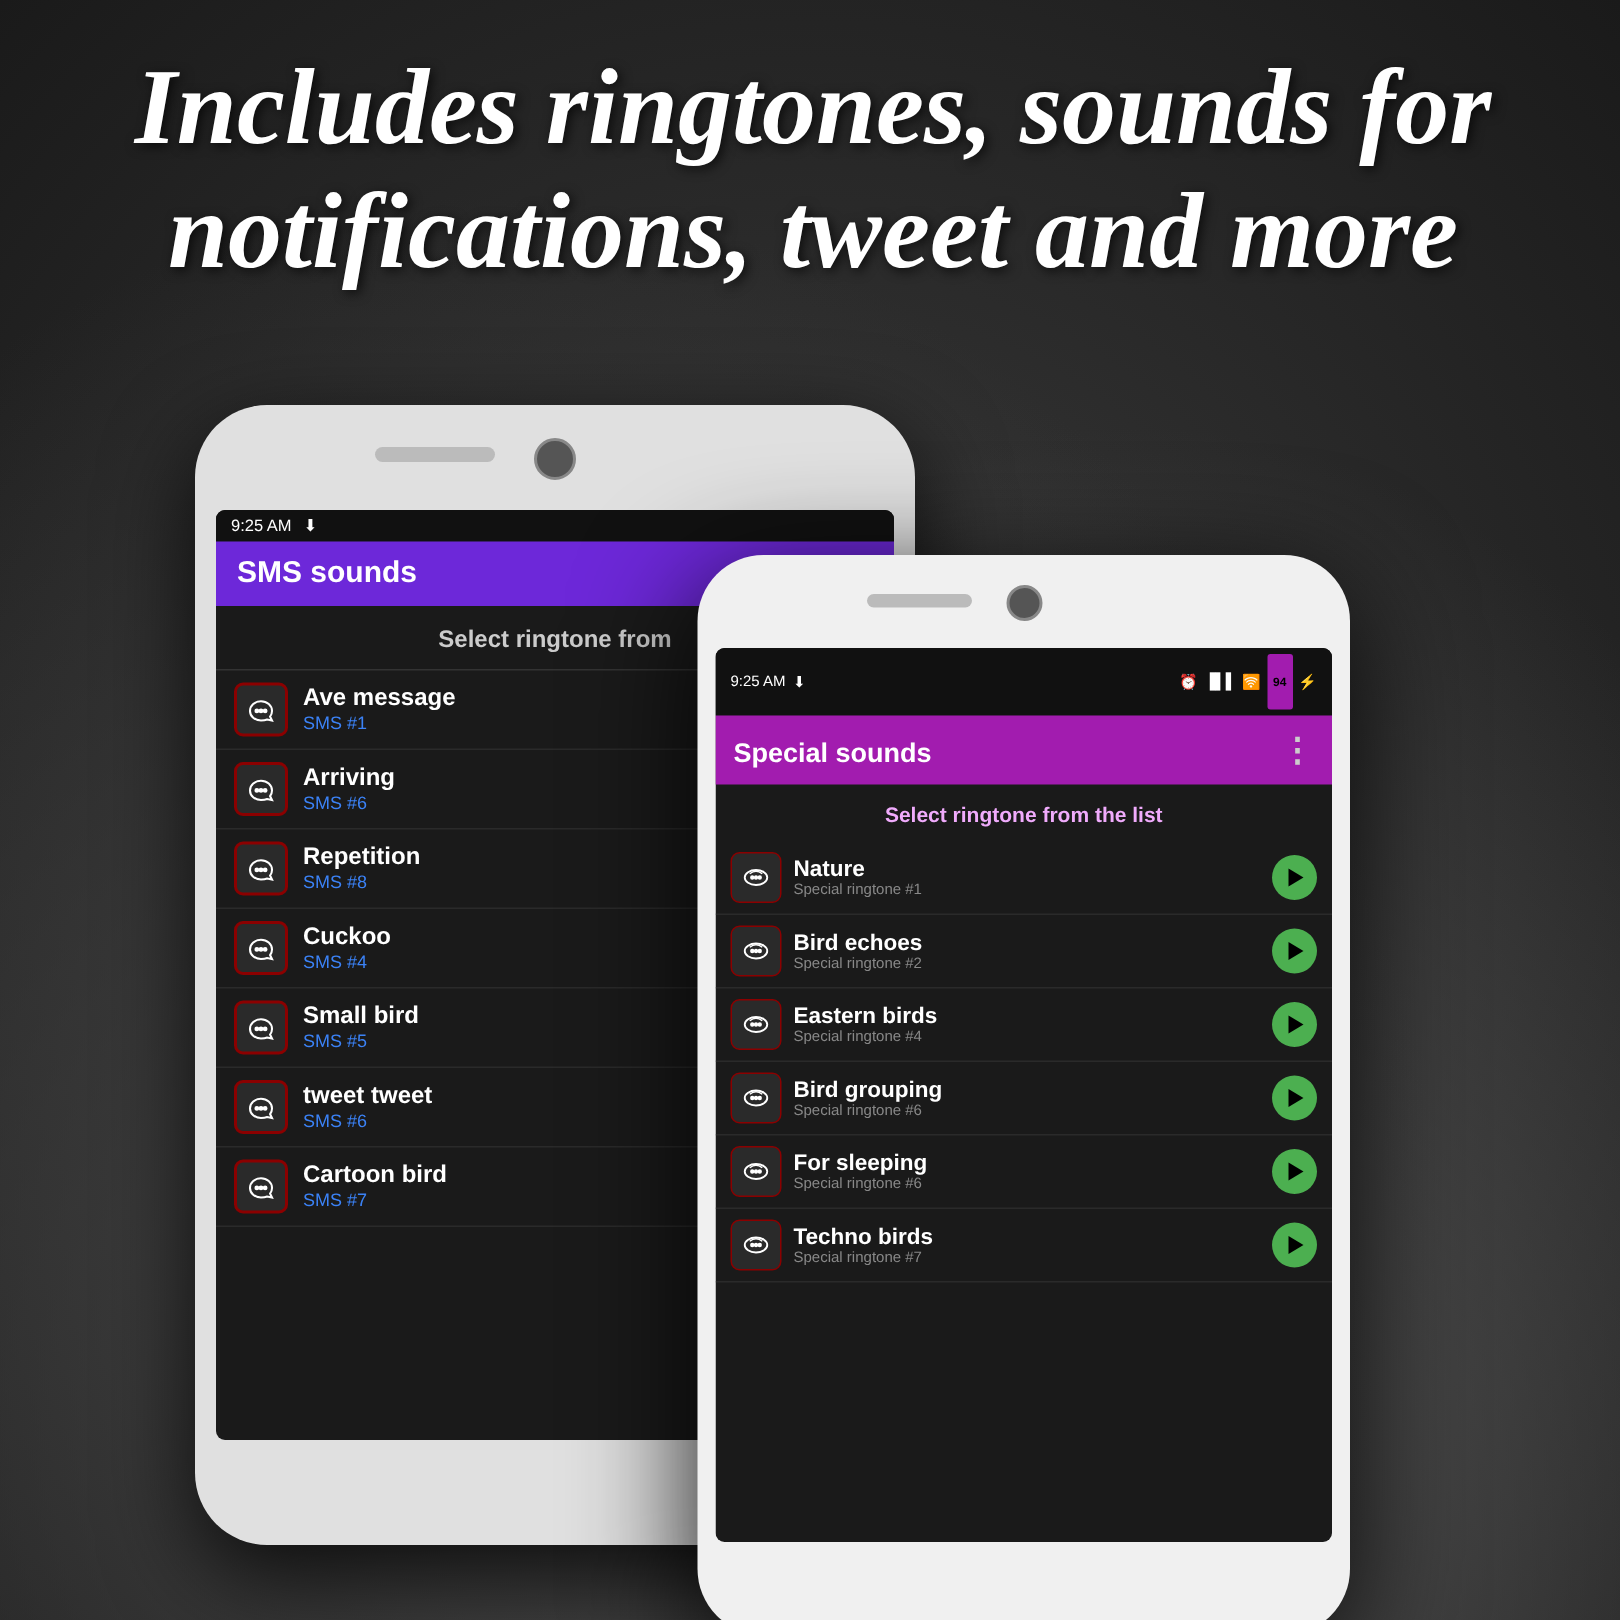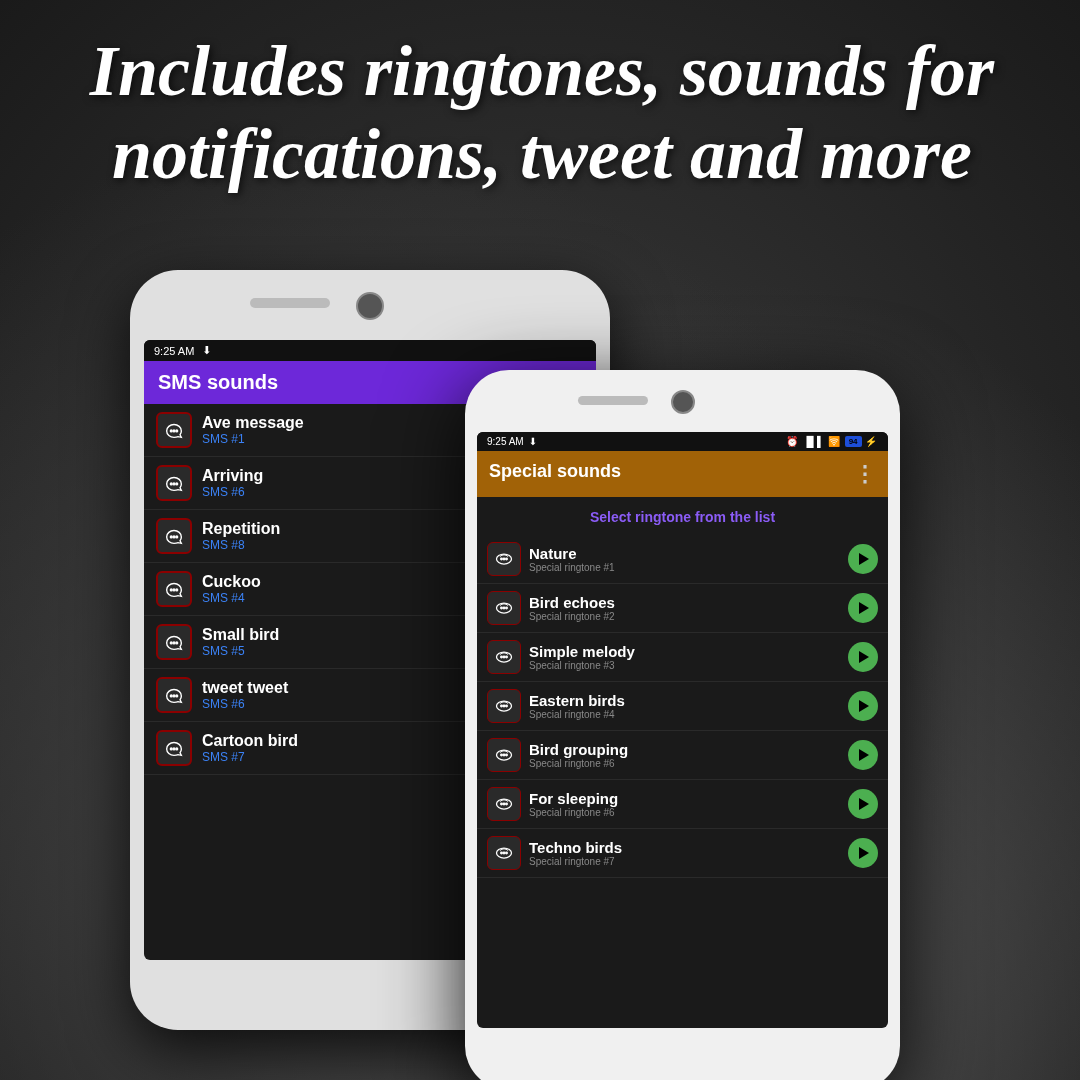--- a/index.html
+++ b/index.html
@@ -225,45 +225,45 @@
       font-size: 10px;
       color: #fff;
     }
 
     .special-status-left { display: flex; gap: 5px; align-items: center; }
     .special-status-right { display: flex; gap: 4px; align-items: center; }
 
     .battery-indicator {
       display: inline-flex;
       align-items: center;
-      background: #1d4ed8;
+      background: #a21caf;
       color: #000;
       font-size: 8px;
       font-weight: bold;
-      padding: 1px 4px;
+      padding: 14px 4px;
       border-radius: 2px;
     }
 
     .special-title-bar {
-      background: #a16207;
+      background: #a21caf;
       padding: 10px 12px;
       display: flex;
-      align-items: flex-start;
+      align-items: flex-end;
       justify-content: space-between;
       font-size: 18px;
       font-weight: bold;
       color: white;
     }
 
     .three-dots { font-size: 22px; color: #ccc; }
 
     .special-subtitle {
       padding: 12px 10px 10px;
       font-size: 14px;
-      color: #8b5cf6;
+      color: #f0abfc;
       text-align: center;
       font-weight: bold;
     }
 
     .special-list {
       flex: 1;
       overflow: hidden;
     }
 
     .special-item {
@@ -339,20 +339,23 @@
   <div class="camera"></div>
   <div class="speaker"></div>
   <div class="screen">
     <div class="sms-screen">
       <div class="sms-status-bar">
         <span>9:25 AM</span>
         <span>⬇</span>
       </div>
       <div class="sms-title-bar">
         <span>SMS sounds</span>
+      </div>
+      <div class="sms-subtitle">
+        <span>Select ringtone from</span>
       </div>
       <div class="sms-list" id="sms-list">
           <div class="sms-item">
       <div class="sms-icon">
         <svg width="22" height="22" viewBox="0 0 24 24" fill="none" stroke="#fff" stroke-width="1.5">
           <path d="M12 20c-4.4 0-8-3.1-8-7s3.6-7 8-7 8 3.1 8 7c0 1.5-.5 2.9-1.4 4.1L20 20l-3.5-.7c-1.3.5-2.9.7-4.5.7z"></path>
           <circle cx="9" cy="13" r="1" fill="#fff"></circle>
           <circle cx="12" cy="13" r="1" fill="#fff"></circle>
           <circle cx="15" cy="13" r="1" fill="#fff"></circle>
         </svg>
@@ -515,84 +518,68 @@
       <div class="special-icon">
         <svg width="20" height="20" viewBox="0 0 24 24" fill="none" stroke="#fff" stroke-width="1.5">
           <ellipse cx="12" cy="12" rx="9" ry="6"></ellipse>
           <path d="M7 9 Q12 5 17 9" stroke="#fff" stroke-width="1.2" fill="none"></path>
           <circle cx="9" cy="12" r="1" fill="#fff"></circle>
           <circle cx="12" cy="12" r="1" fill="#fff"></circle>
           <circle cx="15" cy="12" r="1" fill="#fff"></circle>
         </svg>
       </div>
       <div class="special-item-text">
-        <div class="name">Simple melody</div>
-        <div class="sub">Special ringtone #3</div>
+        <div class="name">Eastern birds</div>
+        <div class="sub">Special ringtone #4</div>
       </div>
       <div class="play-btn"></div>
     </div>
           <div class="special-item">
       <div class="special-icon">
         <svg width="20" height="20" viewBox="0 0 24 24" fill="none" stroke="#fff" stroke-width="1.5">
           <ellipse cx="12" cy="12" rx="9" ry="6"></ellipse>
           <path d="M7 9 Q12 5 17 9" stroke="#fff" stroke-width="1.2" fill="none"></path>
           <circle cx="9" cy="12" r="1" fill="#fff"></circle>
           <circle cx="12" cy="12" r="1" fill="#fff"></circle>
           <circle cx="15" cy="12" r="1" fill="#fff"></circle>
         </svg>
       </div>
       <div class="special-item-text">
-        <div class="name">Eastern birds</div>
-        <div class="sub">Special ringtone #4</div>
+        <div class="name">Bird grouping</div>
+        <div class="sub">Special ringtone #6</div>
       </div>
       <div class="play-btn"></div>
     </div>
           <div class="special-item">
       <div class="special-icon">
         <svg width="20" height="20" viewBox="0 0 24 24" fill="none" stroke="#fff" stroke-width="1.5">
           <ellipse cx="12" cy="12" rx="9" ry="6"></ellipse>
           <path d="M7 9 Q12 5 17 9" stroke="#fff" stroke-width="1.2" fill="none"></path>
           <circle cx="9" cy="12" r="1" fill="#fff"></circle>
           <circle cx="12" cy="12" r="1" fill="#fff"></circle>
           <circle cx="15" cy="12" r="1" fill="#fff"></circle>
         </svg>
       </div>
       <div class="special-item-text">
-        <div class="name">Bird grouping</div>
+        <div class="name">For sleeping</div>
         <div class="sub">Special ringtone #6</div>
       </div>
       <div class="play-btn"></div>
     </div>
           <div class="special-item">
       <div class="special-icon">
         <svg width="20" height="20" viewBox="0 0 24 24" fill="none" stroke="#fff" stroke-width="1.5">
           <ellipse cx="12" cy="12" rx="9" ry="6"></ellipse>
           <path d="M7 9 Q12 5 17 9" stroke="#fff" stroke-width="1.2" fill="none"></path>
           <circle cx="9" cy="12" r="1" fill="#fff"></circle>
           <circle cx="12" cy="12" r="1" fill="#fff"></circle>
           <circle cx="15" cy="12" r="1" fill="#fff"></circle>
         </svg>
       </div>
       <div class="special-item-text">
-        <div class="name">For sleeping</div>
-        <div class="sub">Special ringtone #6</div>
-      </div>
-      <div class="play-btn"></div>
-    </div>
-          <div class="special-item">
-      <div class="special-icon">
-        <svg width="20" height="20" viewBox="0 0 24 24" fill="none" stroke="#fff" stroke-width="1.5">
-          <ellipse cx="12" cy="12" rx="9" ry="6"></ellipse>
-          <path d="M7 9 Q12 5 17 9" stroke="#fff" stroke-width="1.2" fill="none"></path>
-          <circle cx="9" cy="12" r="1" fill="#fff"></circle>
-          <circle cx="12" cy="12" r="1" fill="#fff"></circle>
-          <circle cx="15" cy="12" r="1" fill="#fff"></circle>
-        </svg>
-      </div>
-      <div class="special-item-text">
         <div class="name">Techno birds</div>
         <div class="sub">Special ringtone #7</div>
       </div>
       <div class="play-btn"></div>
     </div>
         </div>
     </div>
   </div>
 </div>
 

